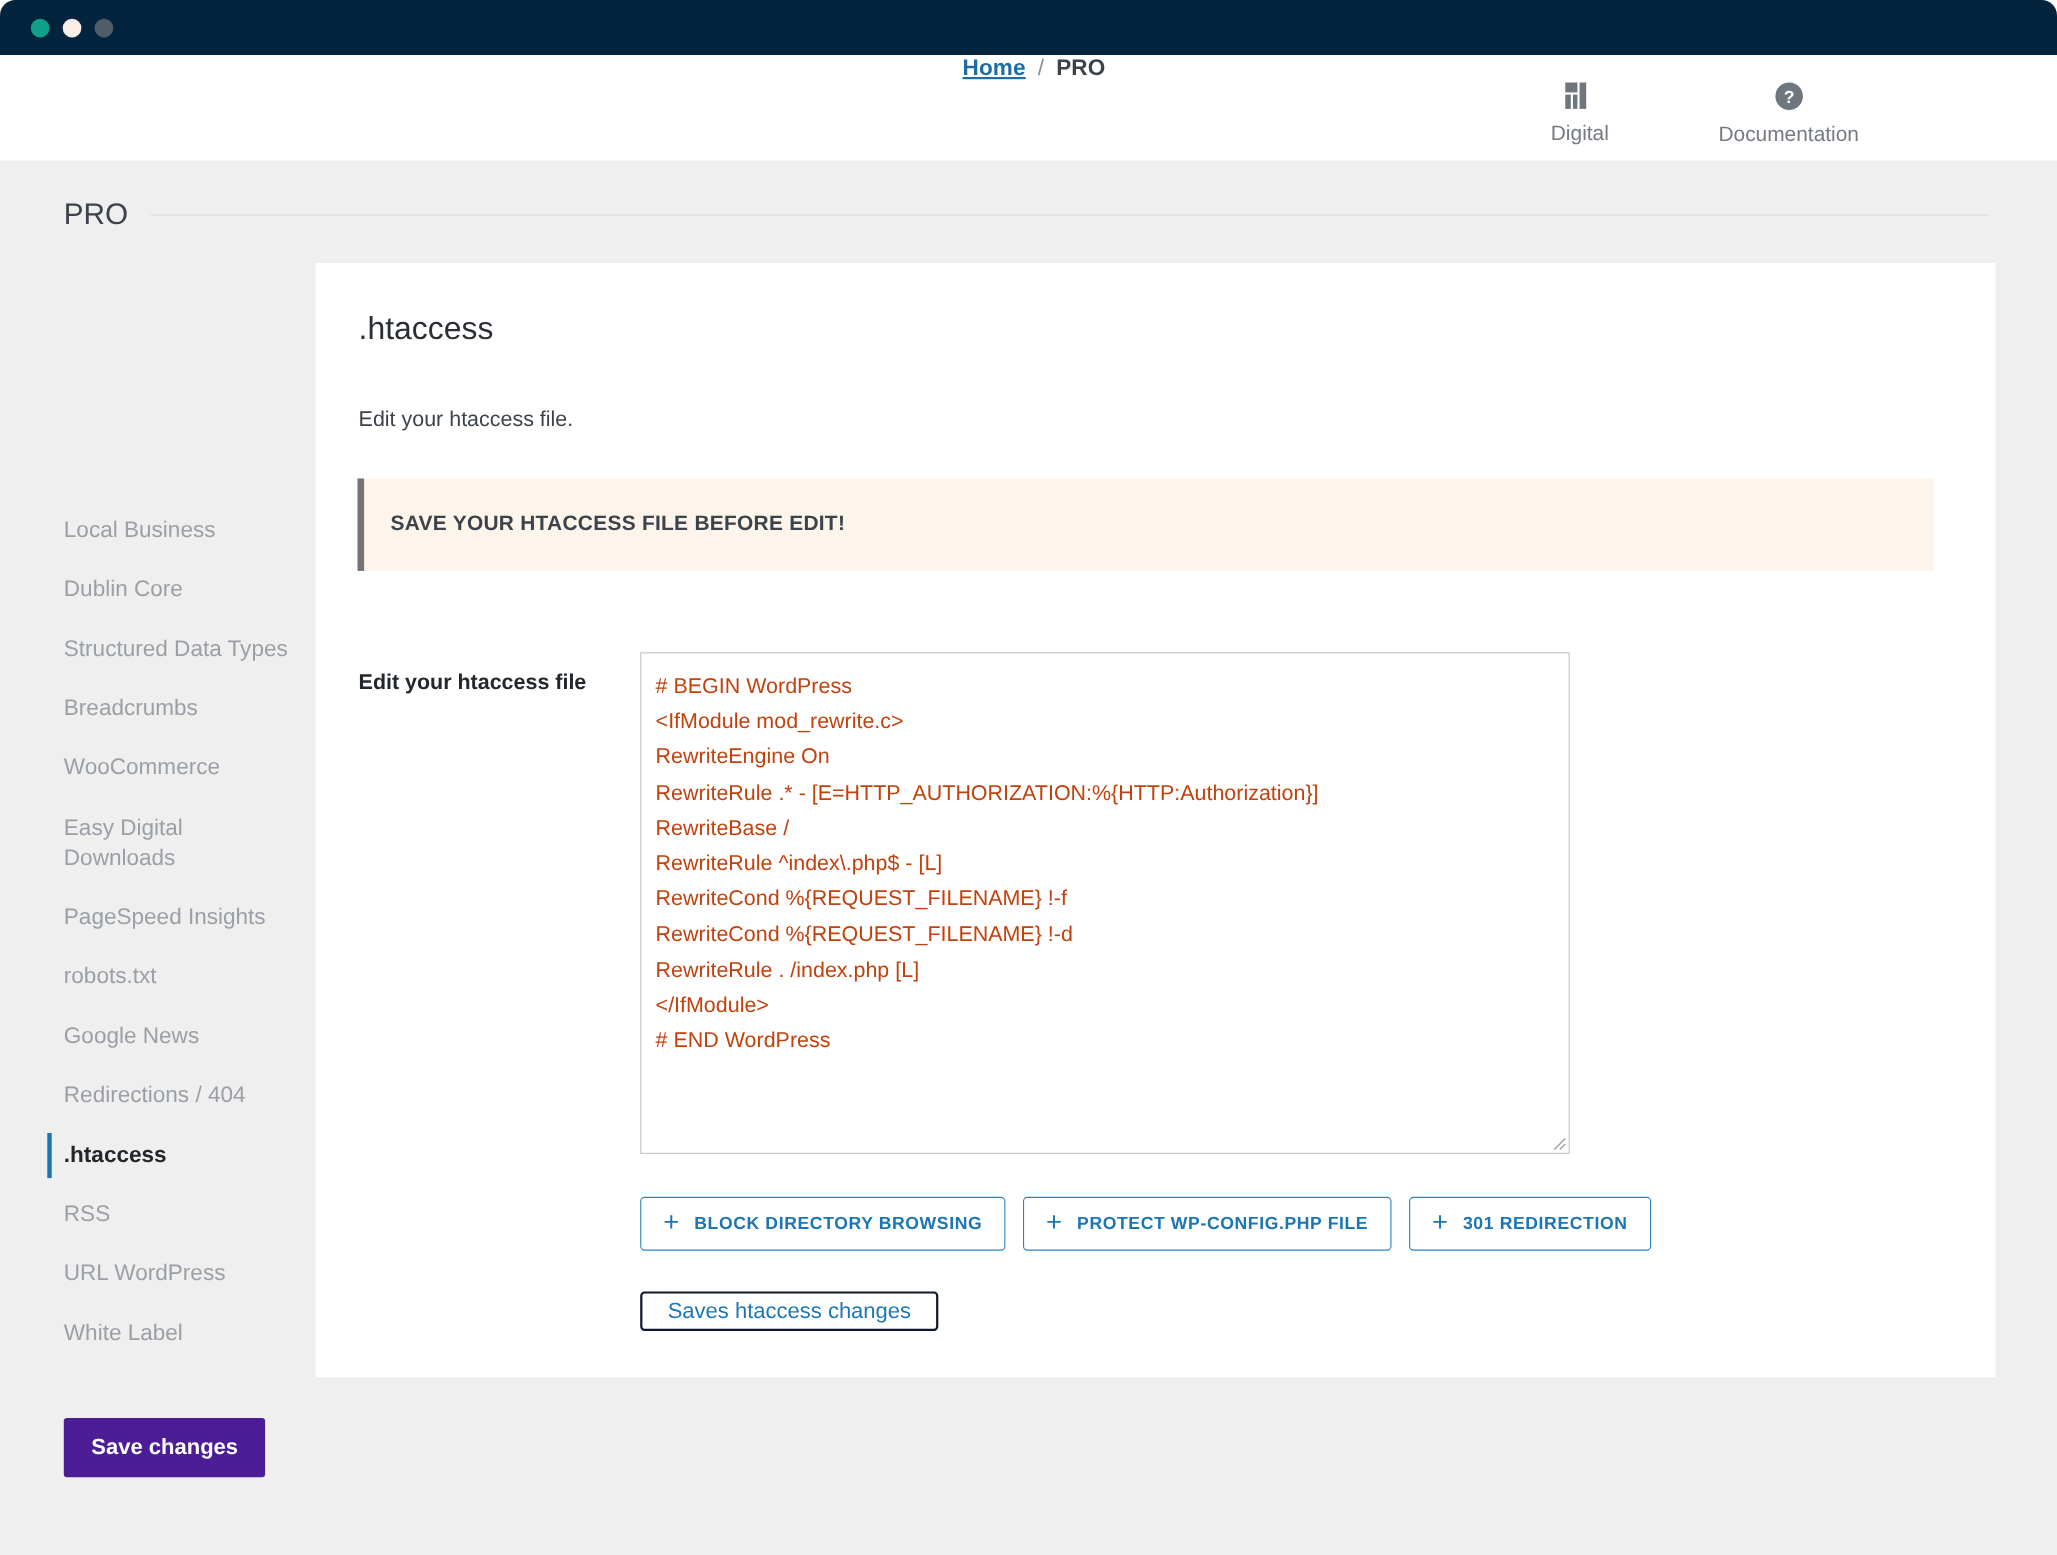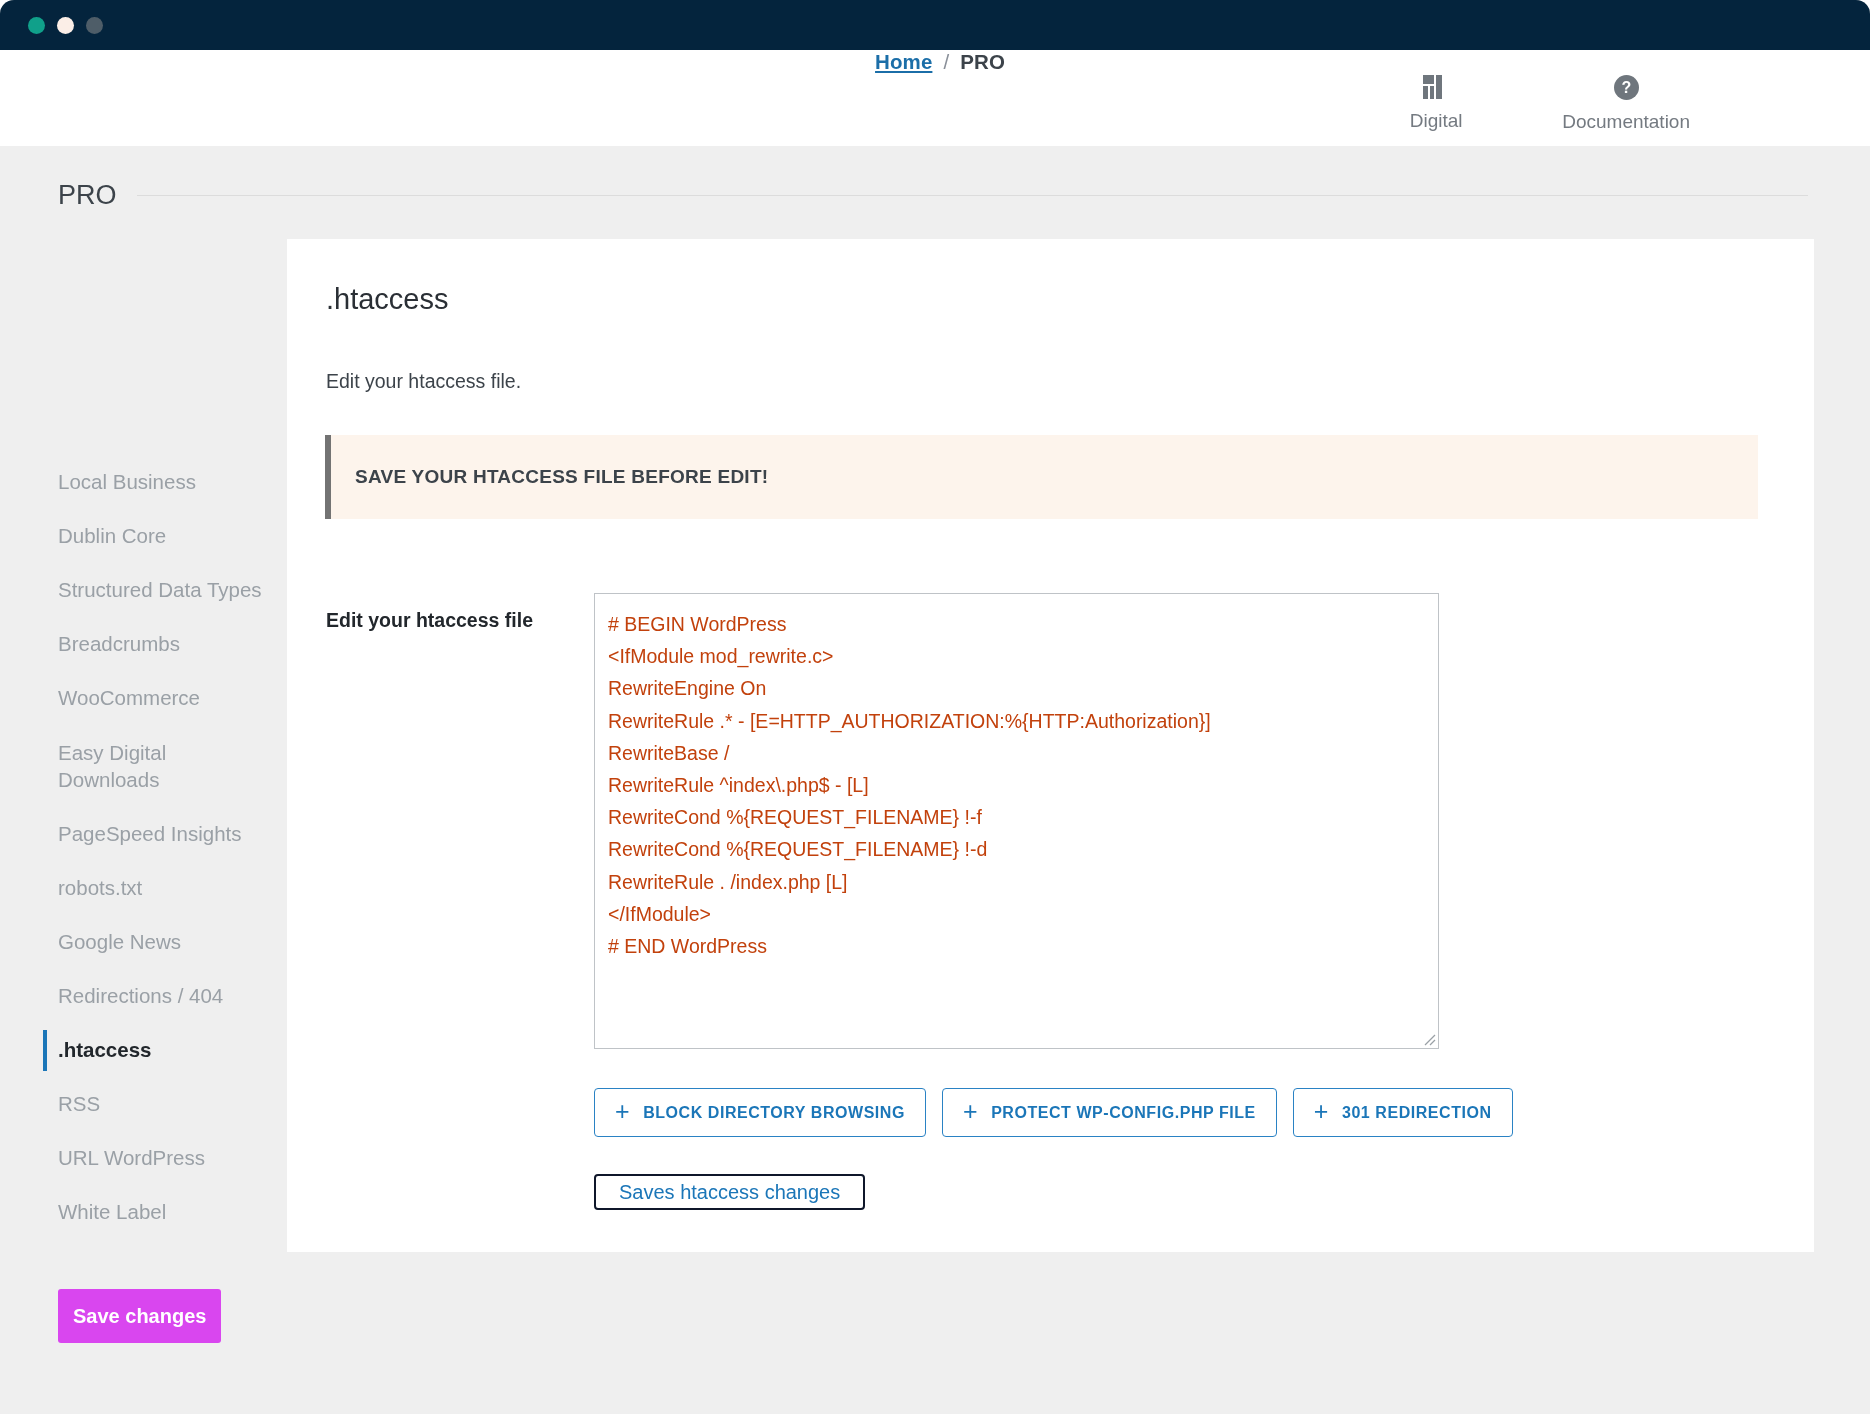--- a/index.html
+++ b/index.html
@@ -168,21 +168,21 @@
   .notice-text {
     font-size: 19px;
     font-weight: 700;
     color: #3c434a;
     letter-spacing: .25px;
   }
 
   .field-row {
     display: flex;
     align-items: flex-start;
-    gap: 16px;
+    gap: 4px;
   }
   .field-label {
     width: 253px;
     flex: 0 0 253px;
     font-size: 19.5px;
     font-weight: 700;
     color: #22272c;
     padding-top: 16px;
     padding-left: 1px;
   }
@@ -255,26 +255,26 @@
     display: inline-flex;
     align-items: center;
     cursor: pointer;
     font-family: "Liberation Sans", sans-serif;
   }
 
   .save-bar {
     padding: 37px 0 0 58px;
   }
   .primary-btn {
-    background: #d946ef;
+    background: #4c1d95;
     border: none;
     color: #ffffff;
     font-size: 20px;
     font-weight: 700;
-    padding: 0 15px;
+    padding: 0 25px;
     height: 54px;
     border-radius: 3px;
     cursor: pointer;
     font-family: "Liberation Sans", sans-serif;
   }
 </style>
 </head>
 <body>
 
 <div class="window">

